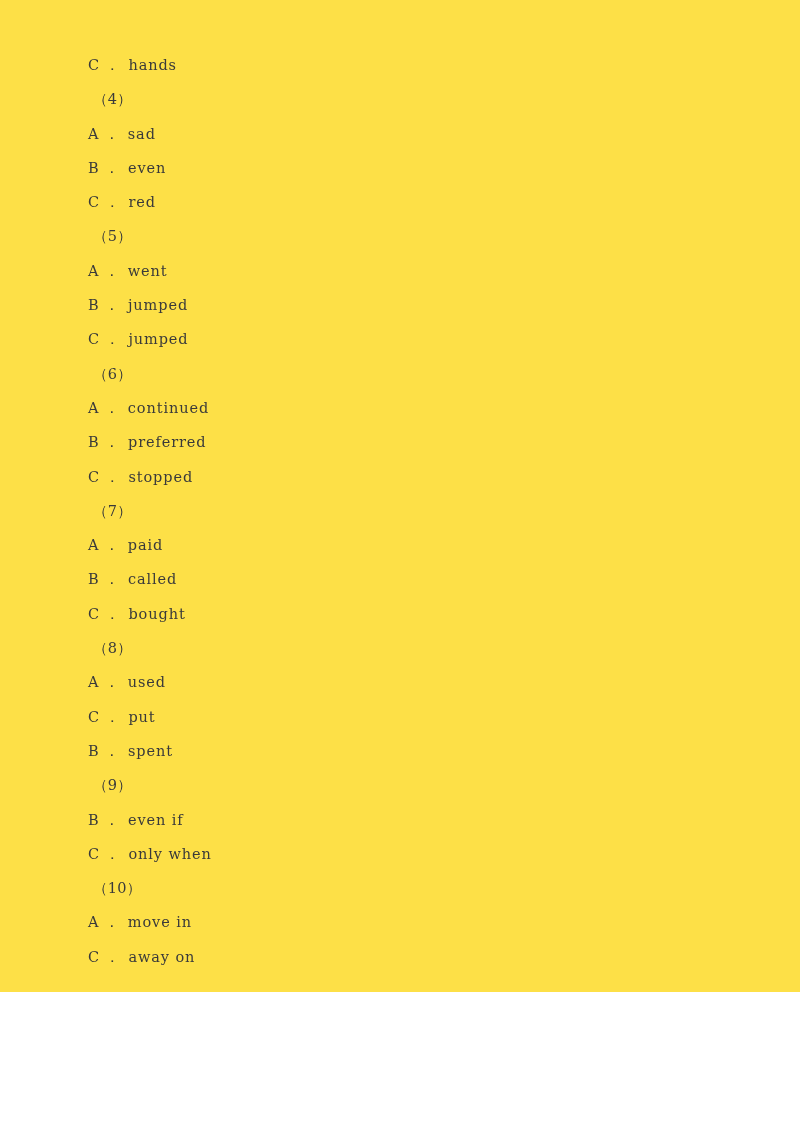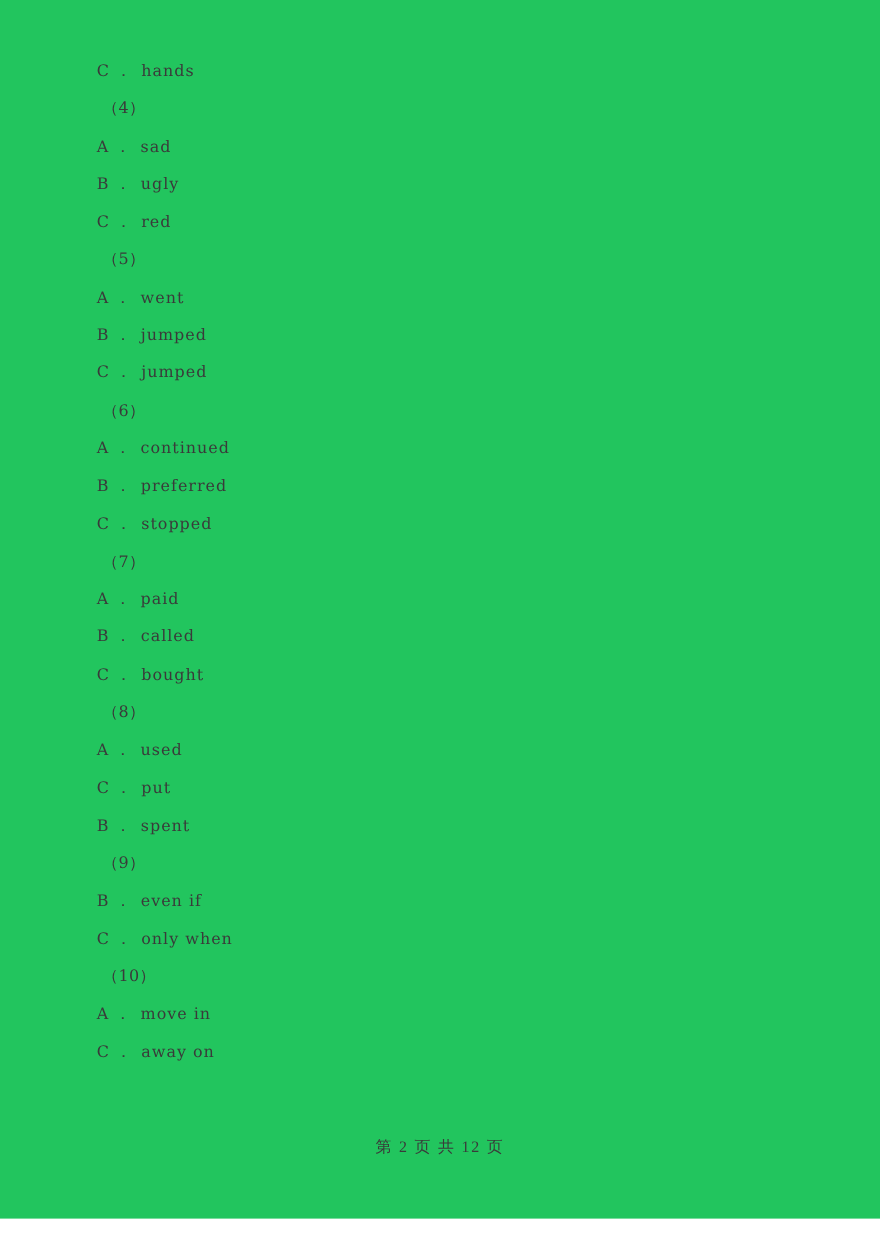--- a/index.html
+++ b/index.html
@@ -4,22 +4,22 @@
 <style>
   html, body {
     margin: 0;
     padding: 0;
     background: #ffffff;
   }
 
   .page {
     position: relative;
     width: 800px;
-    height: 1108px;
-    background: #22c55e;
+    height: 992px;
+    background: #fde047;
     overflow: hidden;
     font-family: "DejaVu Serif", "Liberation Serif", serif;
   }
 
   
   .content {
     position: absolute;
     left: 88px;
     top: 48px;
     width: 600px;
@@ -77,21 +77,21 @@
 </style>
 </head>
 <body>
 
 <div class="page">
 
   <div class="content">
       <div class="line option"><span class="opt-letter">C</span><span class="opt-dot">．</span><span class="opt-text">hands</span></div>
       <div class="line qnum">（4）</div>
       <div class="line option"><span class="opt-letter">A</span><span class="opt-dot">．</span><span class="opt-text">sad</span></div>
-      <div class="line option"><span class="opt-letter">B</span><span class="opt-dot">．</span><span class="opt-text">ugly</span></div>
+      <div class="line option"><span class="opt-letter">B</span><span class="opt-dot">．</span><span class="opt-text">even</span></div>
       <div class="line option"><span class="opt-letter">C</span><span class="opt-dot">．</span><span class="opt-text">red</span></div>
       <div class="line qnum">（5）</div>
       <div class="line option"><span class="opt-letter">A</span><span class="opt-dot">．</span><span class="opt-text">went</span></div>
       <div class="line option"><span class="opt-letter">B</span><span class="opt-dot">．</span><span class="opt-text">jumped</span></div>
       <div class="line option"><span class="opt-letter">C</span><span class="opt-dot">．</span><span class="opt-text">jumped</span></div>
       <div class="line qnum">（6）</div>
       <div class="line option"><span class="opt-letter">A</span><span class="opt-dot">．</span><span class="opt-text">continued</span></div>
       <div class="line option"><span class="opt-letter">B</span><span class="opt-dot">．</span><span class="opt-text">preferred</span></div>
       <div class="line option"><span class="opt-letter">C</span><span class="opt-dot">．</span><span class="opt-text">stopped</span></div>
       <div class="line qnum">（7）</div>

